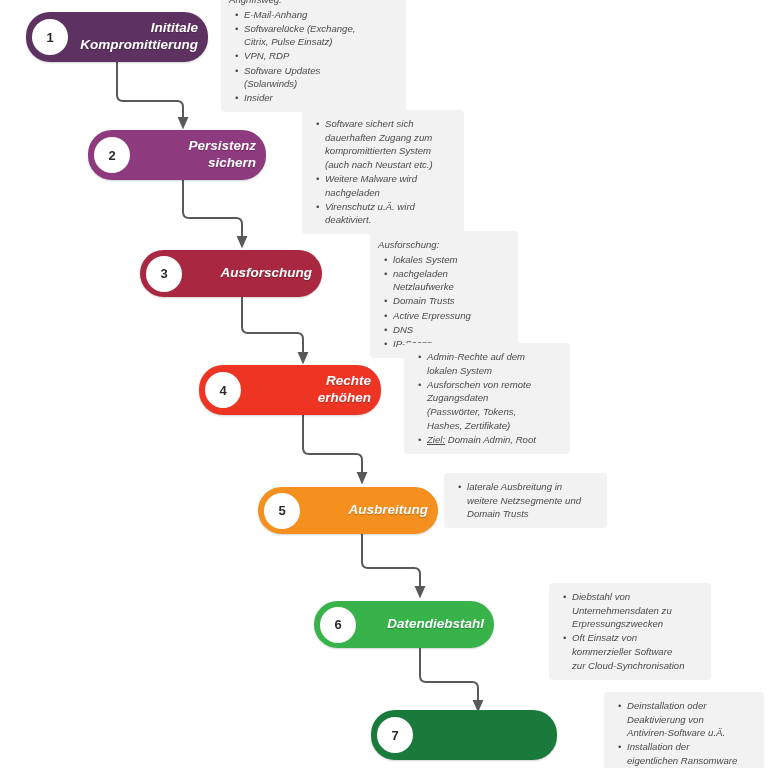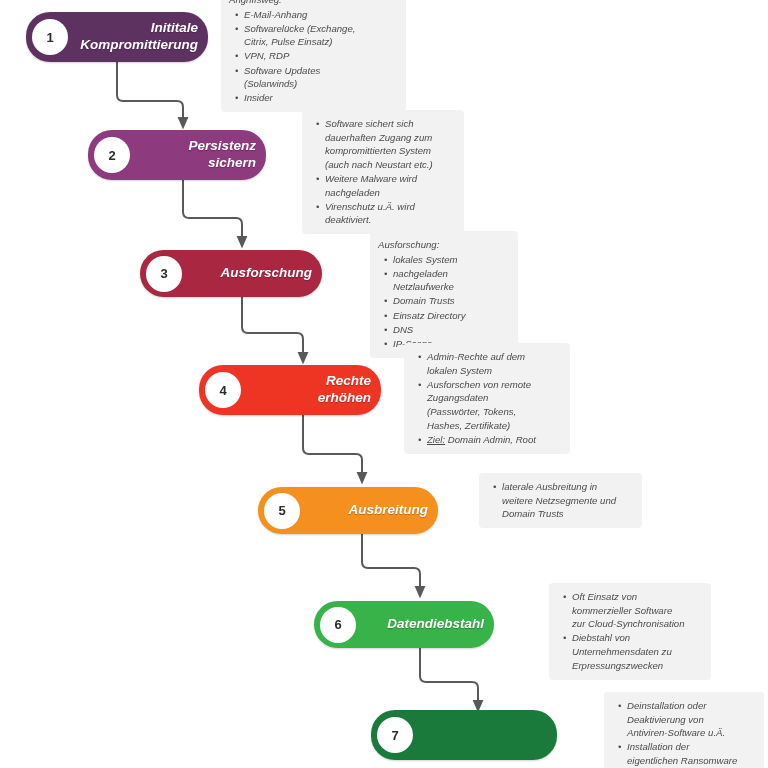--- a/index.html
+++ b/index.html
@@ -191,54 +191,54 @@
 deaktiviert.</li>
     </ul>
   </div>
 
   <div class="note" style="left:370px; top:231px; width:148px;">
     <div class="note-header">Ausforschung:</div>
     <ul>
       <li>lokales System</li>
       <li>nachgeladen Netzlaufwerke</li>
       <li>Domain Trusts</li>
-      <li>Einsatz Directory</li>
+      <li>Active Erpressung</li>
       <li>DNS</li>
       <li>IP-Scans</li>
     </ul>
   </div>
 
   <div class="note" style="left:404px; top:343px; width:166px;">
     <ul>
       <li>Admin-Rechte auf dem
 lokalen System</li>
       <li>Ausforschen von remote
 Zugangsdaten
 (Passwörter, Tokens,
 Hashes, Zertifikate)</li>
       <li><u>Ziel:</u> Domain Admin, Root</li>
     </ul>
   </div>
 
-  <div class="note" style="left:479px; top:473px; width:163px;">
+  <div class="note" style="left:444px; top:473px; width:163px;">
     <ul>
       <li>laterale Ausbreitung in
 weitere Netzsegmente und
 Domain Trusts</li>
     </ul>
   </div>
 
   <div class="note" style="left:549px; top:583px; width:162px;">
     <ul>
+      <li>Diebstahl von
+Unternehmensdaten zu
+Erpressungszwecken</li>
       <li>Oft Einsatz von
 kommerzieller Software
 zur Cloud-Synchronisation</li>
-      <li>Diebstahl von
-Unternehmensdaten zu
-Erpressungszwecken</li>
     </ul>
   </div>
 
   <div class="note" style="left:604px; top:692px; width:160px; height:90px;">
     <ul>
       <li>Deinstallation oder
 Deaktivierung von
 Antiviren-Software u.Ä.</li>
       <li>Installation der
 eigentlichen Ransomware</li>

